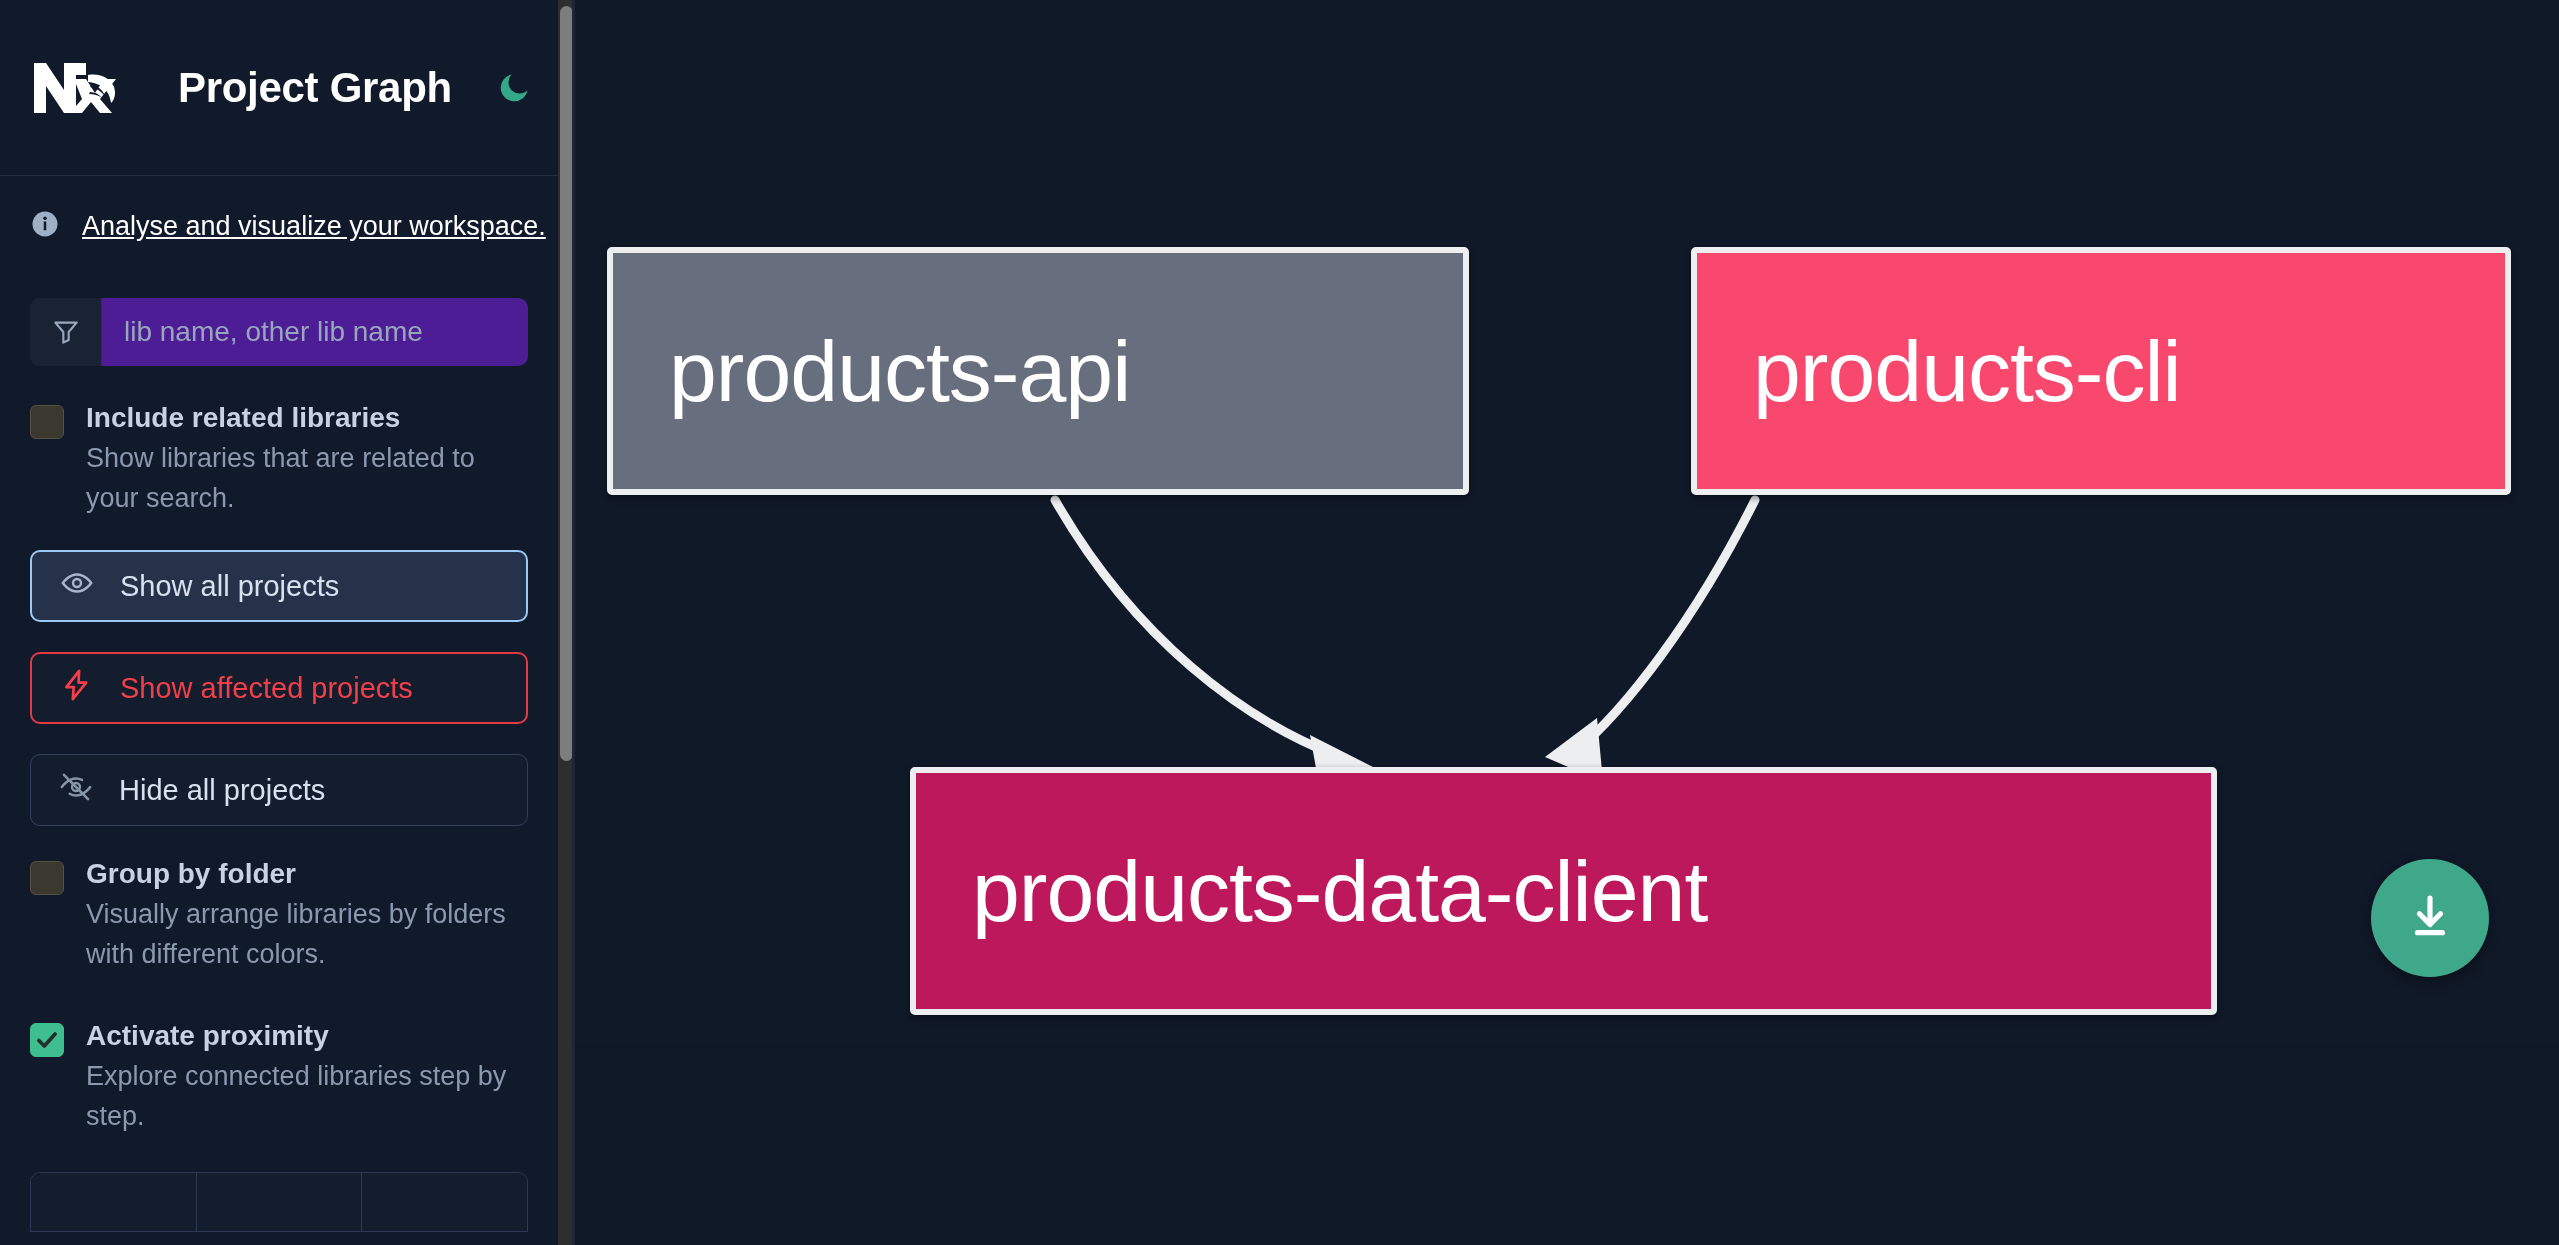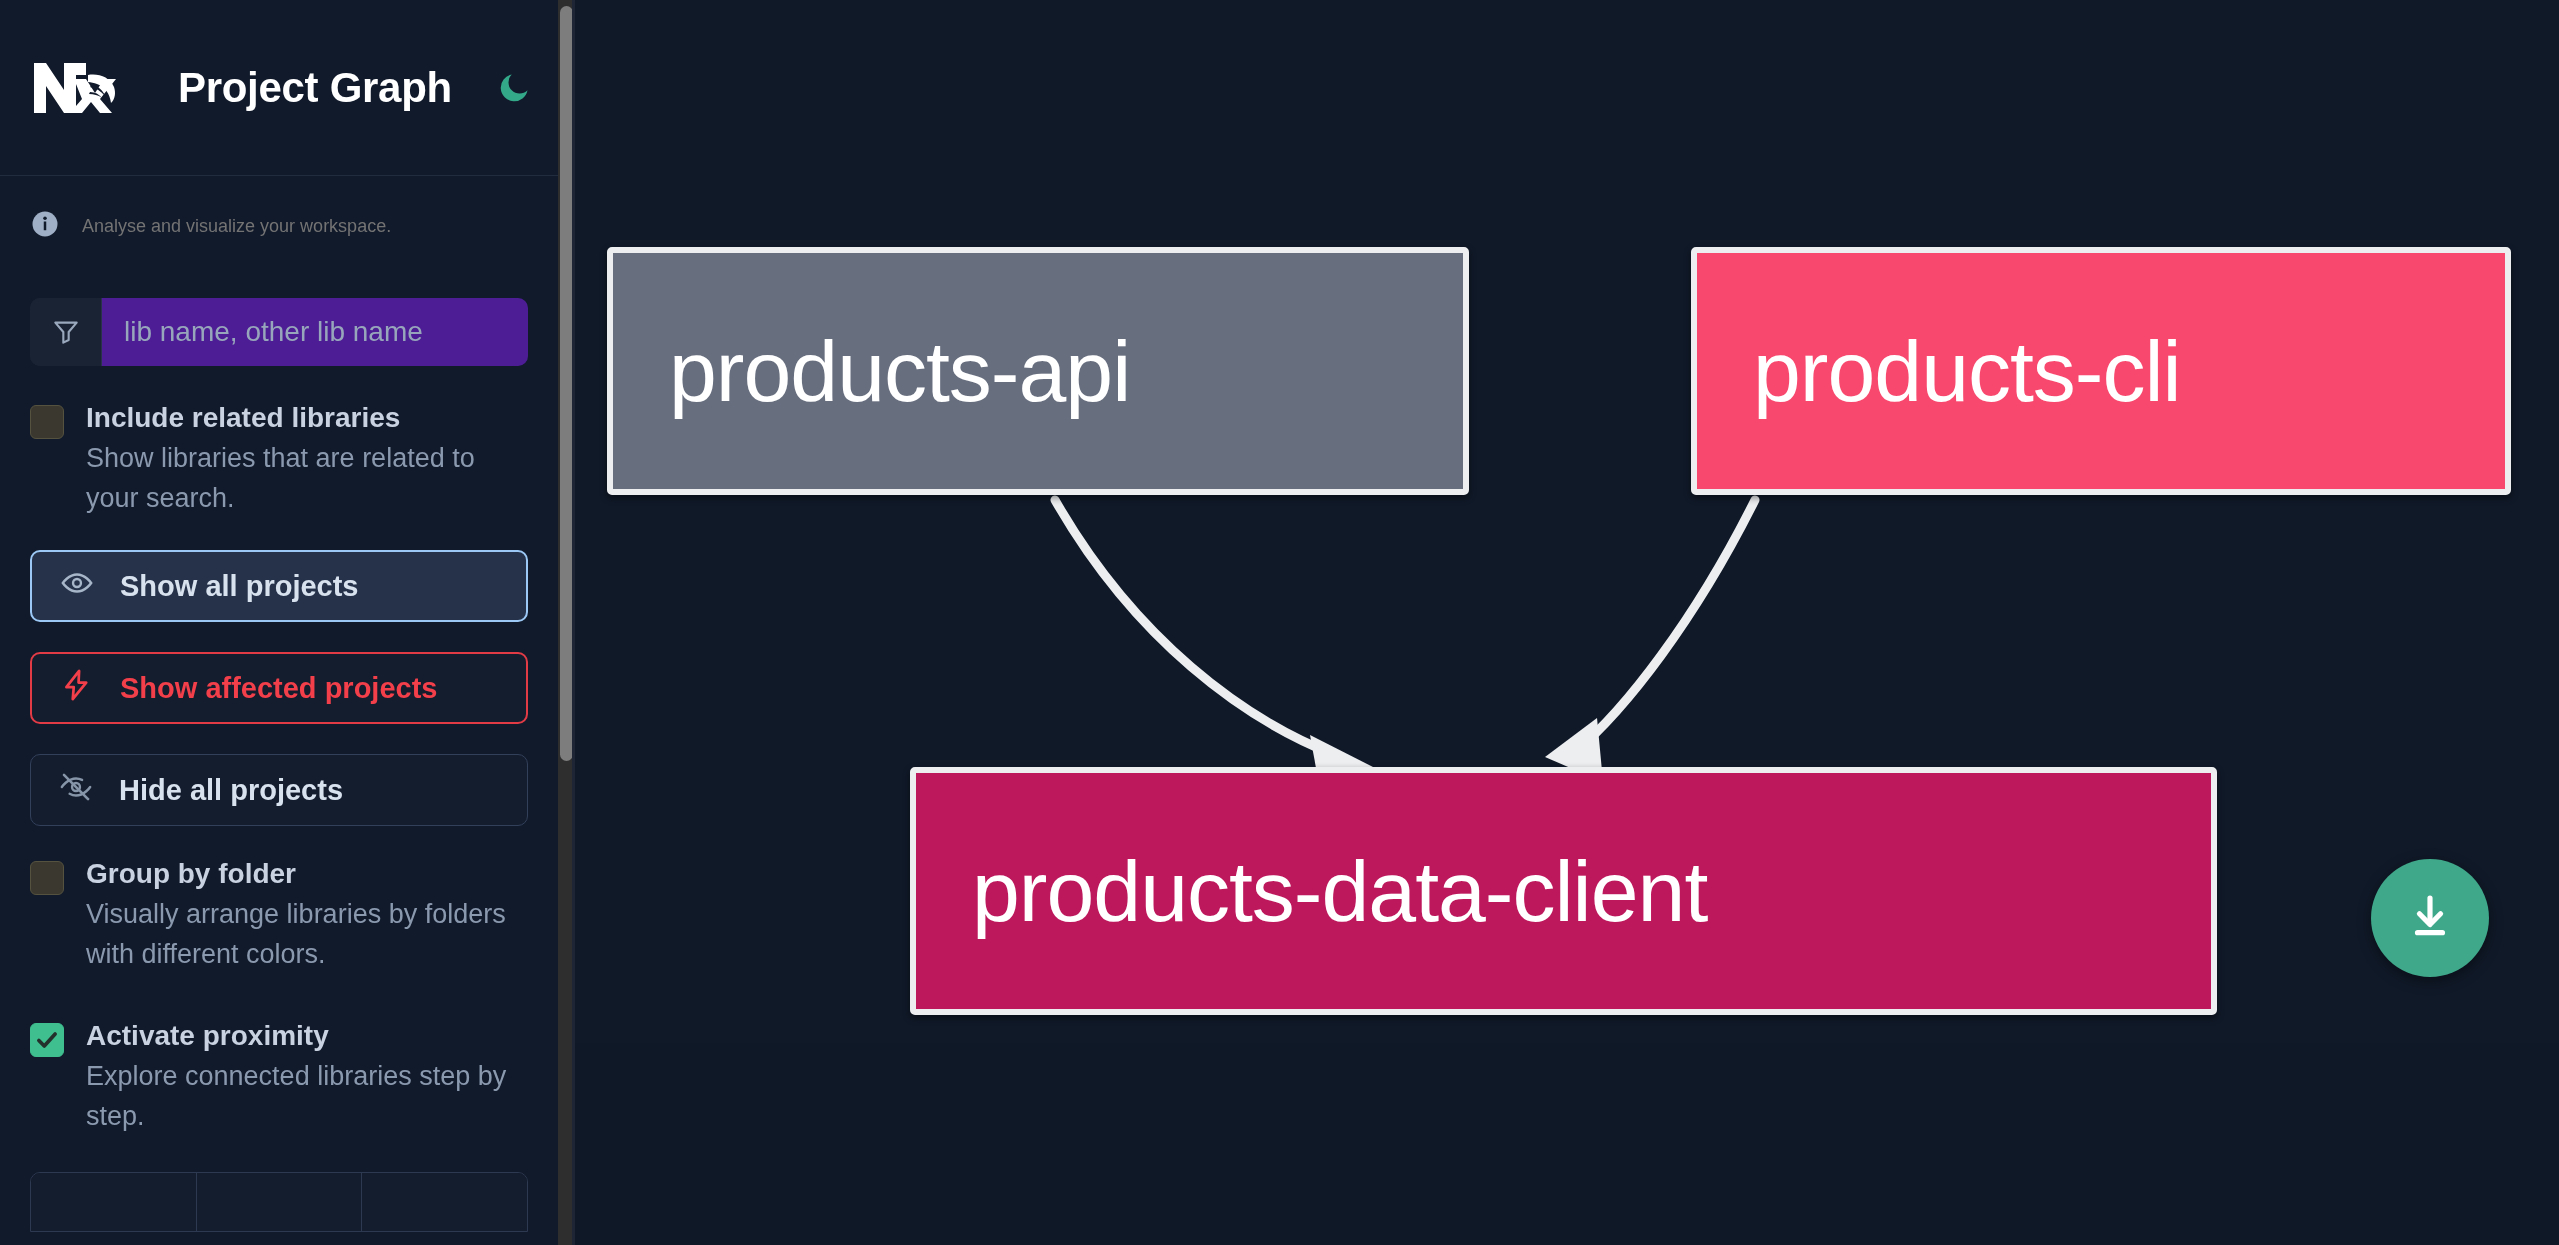--- a/index.html
+++ b/index.html
@@ -43,21 +43,21 @@
     margin-left: 40px; width: 44px; height: 44px;
     display: flex; align-items: center; justify-content: center;
     cursor: pointer;
   }
 
   .sb-tagline {
     display: flex; align-items: center; gap: 22px;
     padding: 0 30px; height: 100px;
   }
   .sb-tagline .txt {
-    color: #737373; font-size: 18px; white-space: nowrap;
+    color: #ffffff; font-size: 27px; white-space: nowrap; text-decoration: underline;
   }
 
   .sb-body { padding: 22px 30px 0 30px; }
 
   
   .search-wrap {
     display: flex; align-items: stretch;
     height: 68px;
     background: #1b2435;
     border-radius: 10px;
@@ -101,21 +101,21 @@
   }
 
   
   .btn-stack { margin: 32px 0 28px 0; }
   .btn {
     display: flex; align-items: center; gap: 26px;
     height: 72px; padding: 0 28px;
     border-radius: 10px;
     margin-bottom: 30px;
     cursor: pointer;
-    font-size: 29px; font-weight: 700;
+    font-size: 29px; font-weight: 400;
   }
   .btn-show-all {
     background: #25324a;
     border: 2px solid #9cc8f5;
     color: #d8e2ef;
   }
   .btn-affected {
     background: #141d2e;
     border: 2px solid #e23b46;
     color: #f23f4a;

